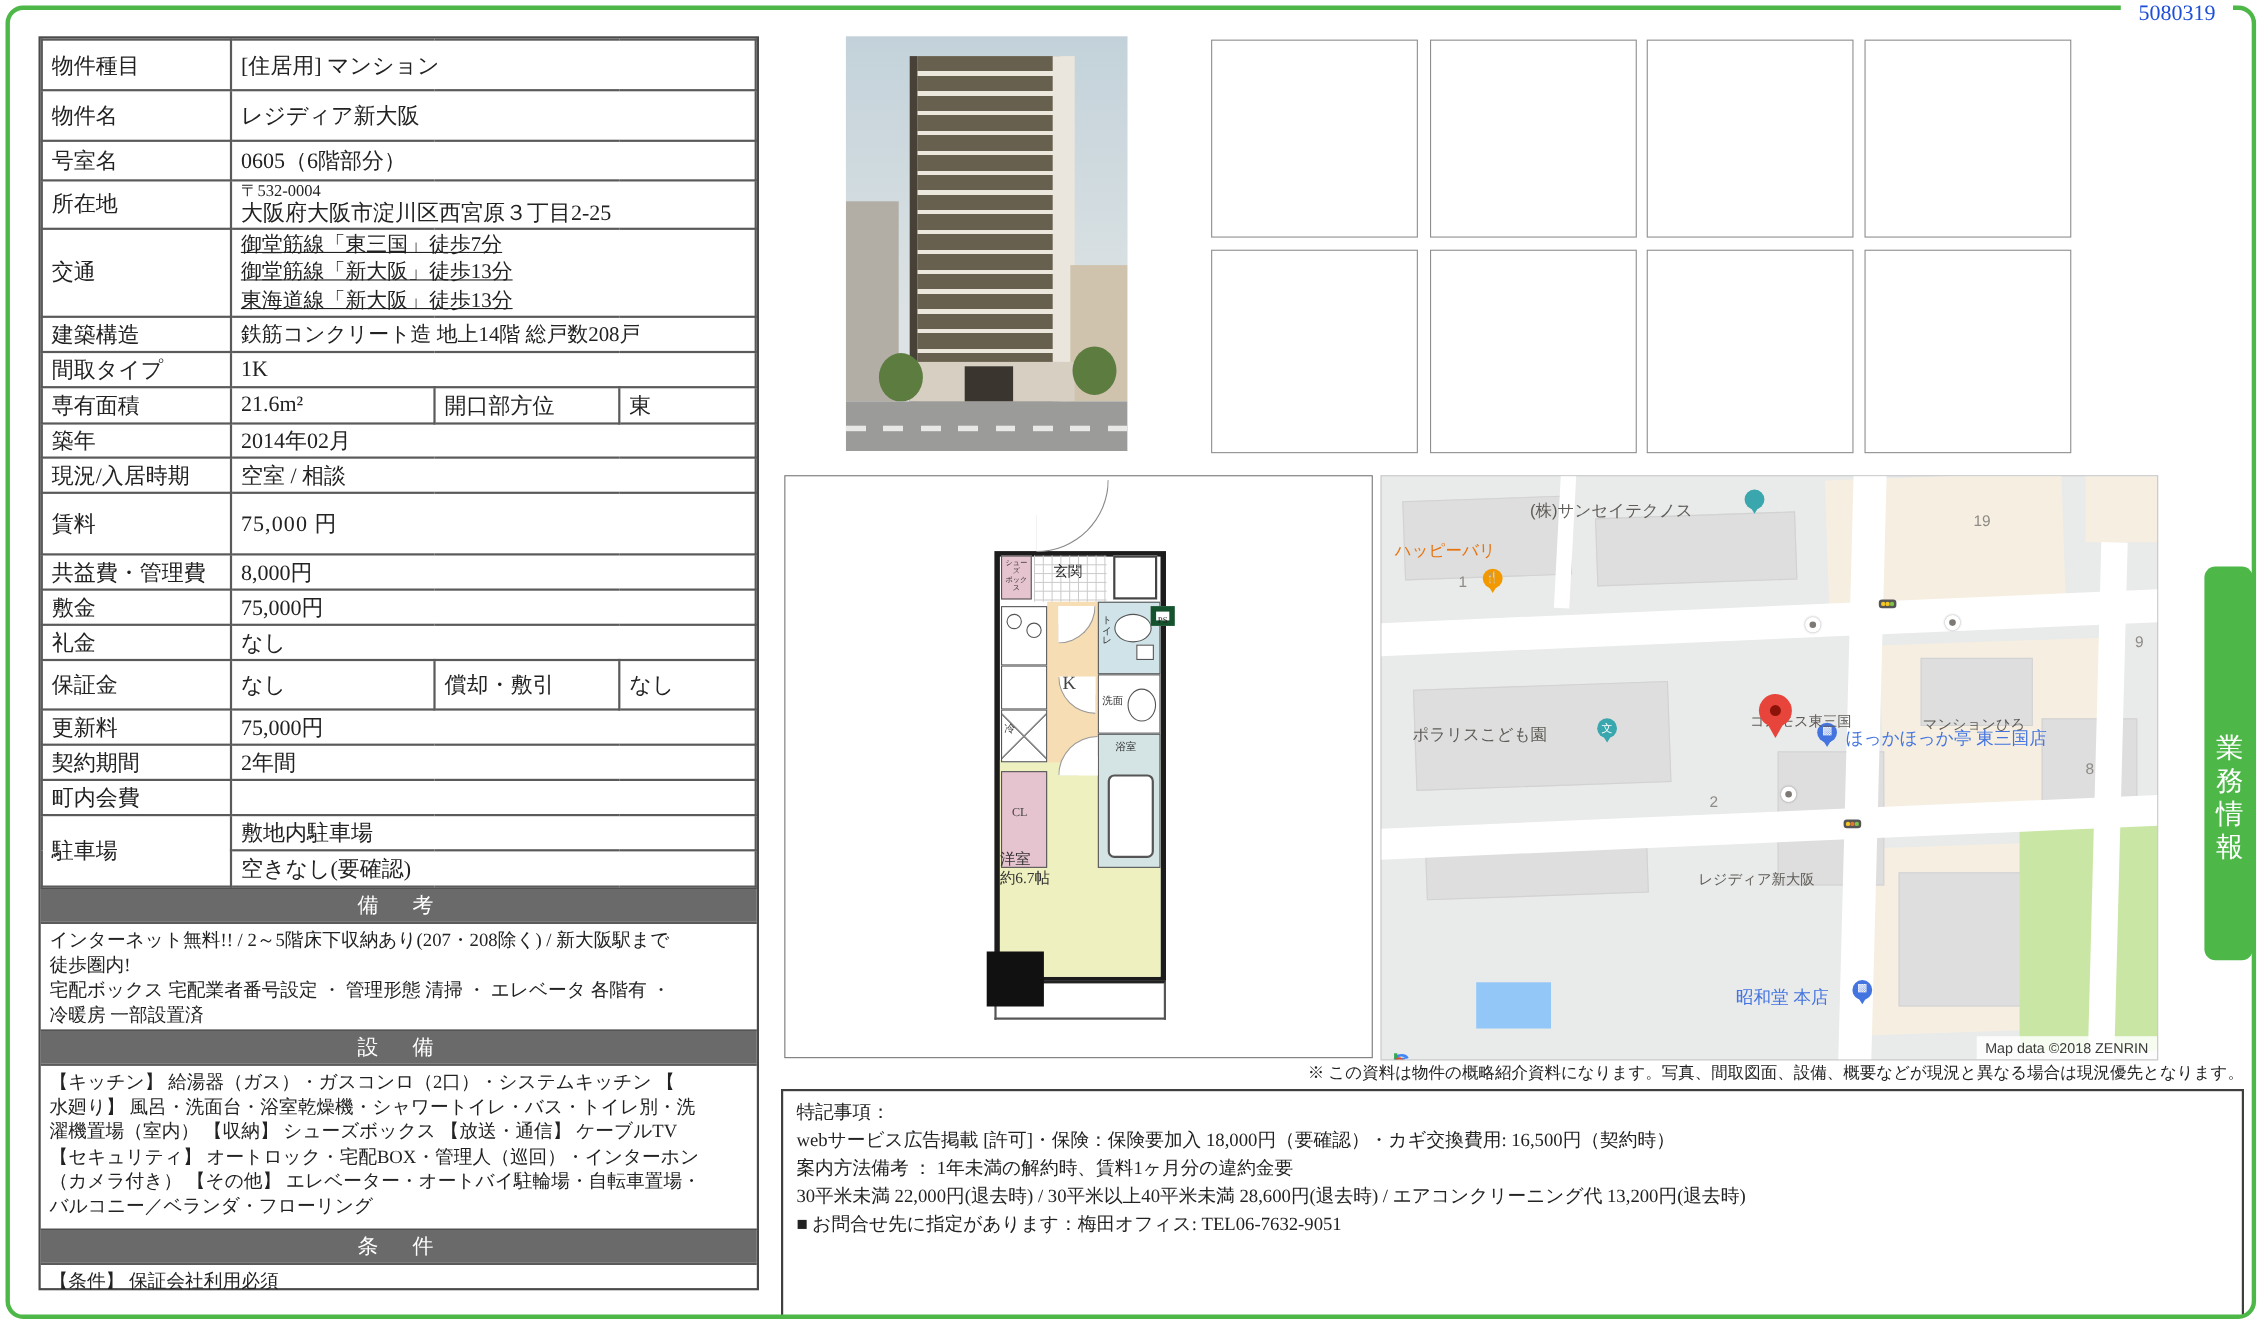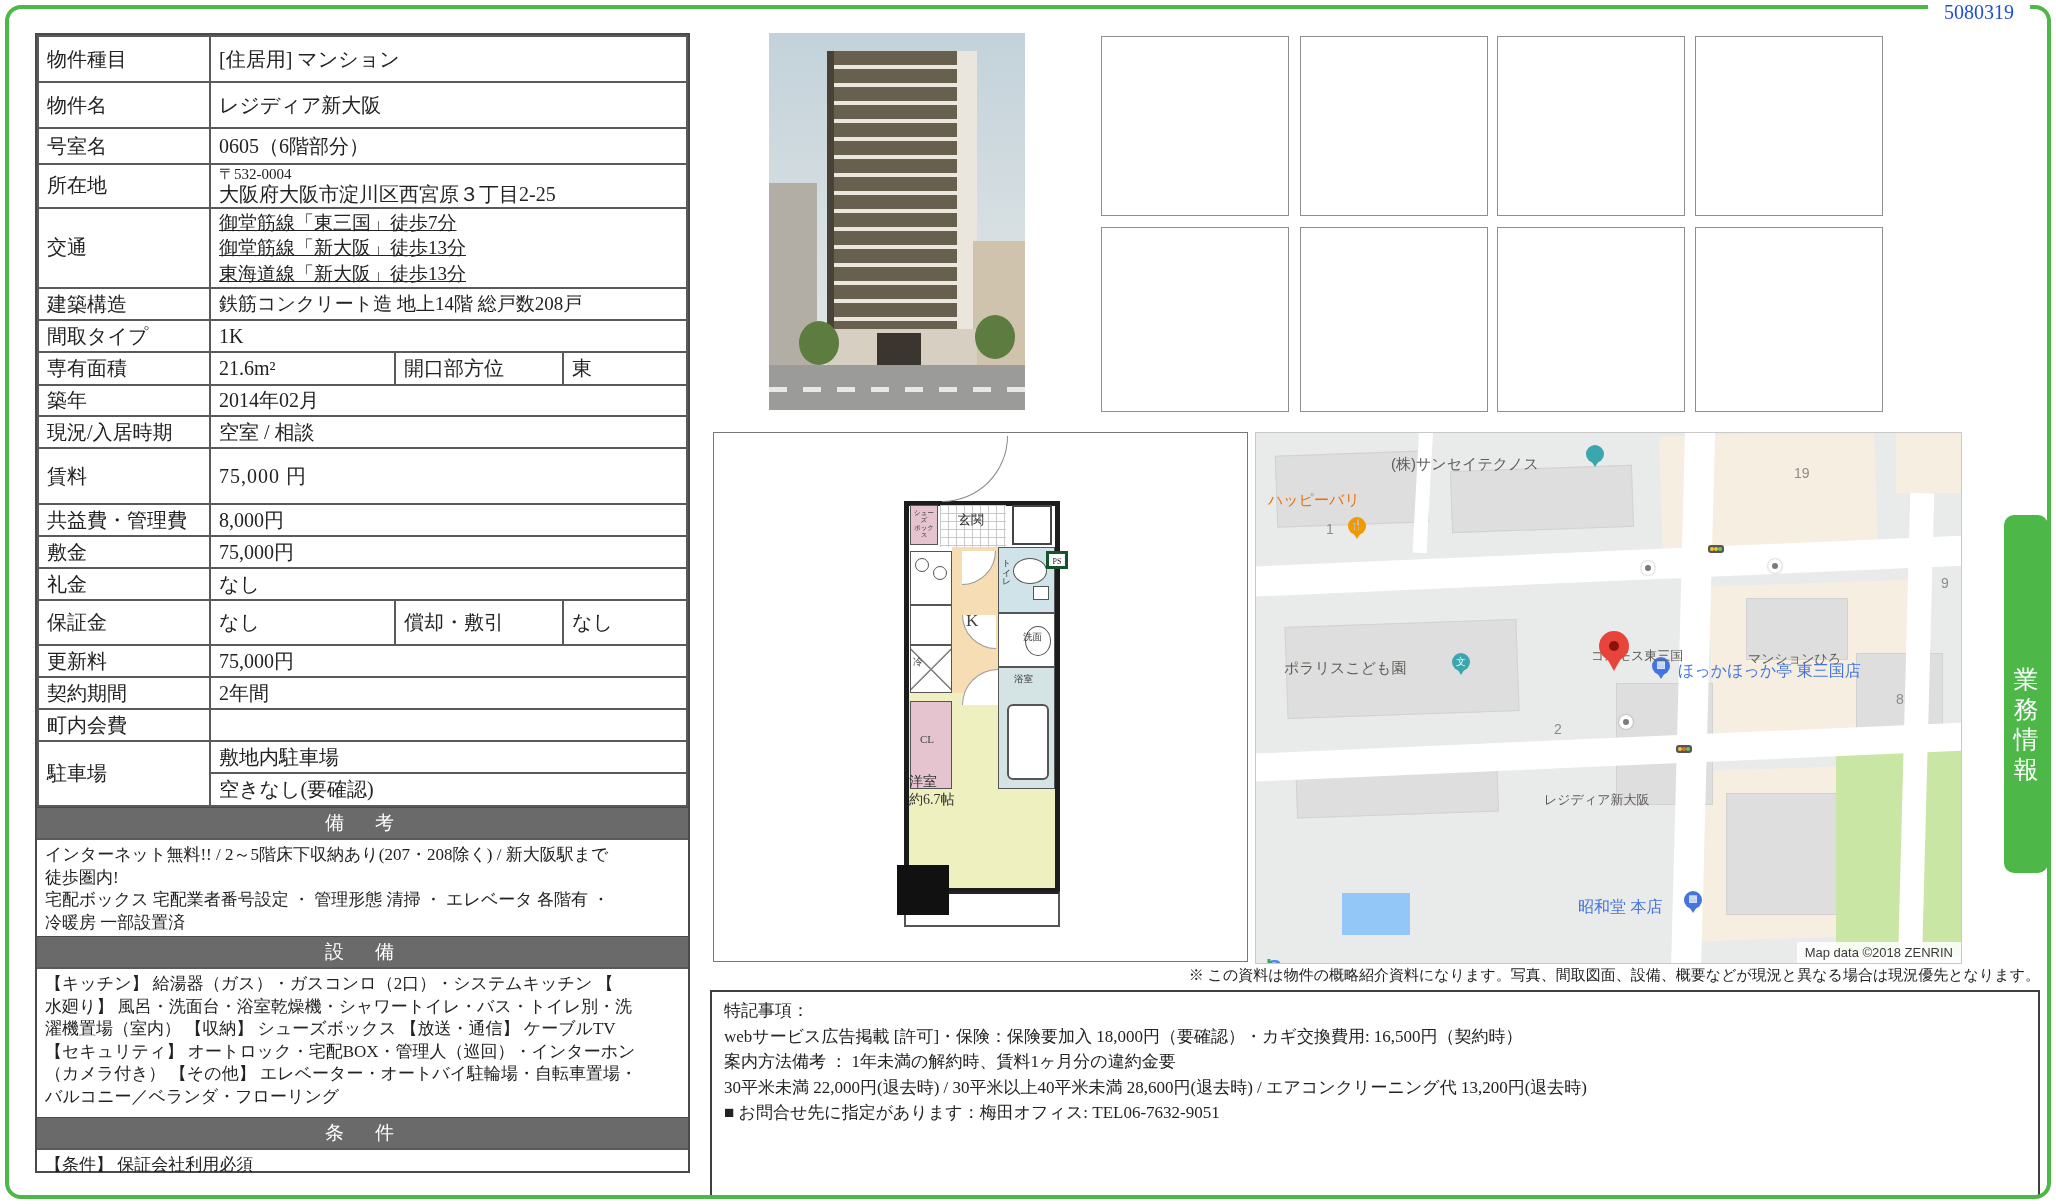--- a/index.html
+++ b/index.html
@@ -47,37 +47,37 @@
   .unit{left:190px;top:68px;width:156px;height:392px;border:5px solid #1c1c1c;background:#fff;}
   .fp-room{background:#eef0bf;left:195px;top:258px;width:146px;height:197px;z-index:1;}
   .fp-room-label{z-index:3;left:195px;top:340px;width:146px;text-align:left;font-size:14px;line-height:1.3;color:#333;}
   .fp-genkan{left:226px;top:72px;width:66px;height:42px;z-index:2;
      background-image:linear-gradient(#c9c9c9 1px,transparent 1px),linear-gradient(90deg,#c9c9c9 1px,transparent 1px);
      background-size:8px 8px;}
   .fp-genkan-label{z-index:3;left:244px;top:78px;font-size:13px;color:#222;}
   .fp-shoebox{left:196px;top:72px;width:28px;height:40px;background:#e5c3cf;border:1px solid #555;z-index:2;
               font-size:6.5px;line-height:1.15;color:#333;white-space:pre-line;text-align:center;padding-top:3px;}
   .fp-sq{left:298px;top:72px;width:40px;height:40px;border:2px solid #444;background:#fff;z-index:2;}
-  .fp-ps{left:332px;top:118px;width:22px;height:18px;border:3px solid #14532d;background:#fff;z-index:3;
+  .fp-ps{left:332px;top:118px;width:22px;height:18px;border:5px solid #14532d;background:#fff;z-index:3;
          font-size:8px;text-align:center;line-height:16px;}
   .fp-kit-burner{left:196px;top:118px;width:42px;height:54px;border:1px solid #555;background:#fff;z-index:2;}
   .burner{width:14px;height:14px;border:1.5px solid #555;border-radius:50%;background:#fff;}
   .fp-kit-sink{left:196px;top:172px;width:42px;height:40px;border:1px solid #555;background:#fff;z-index:2;}
   .fp-rei{left:196px;top:212px;width:42px;height:48px;border:1px solid #555;z-index:2;background:
       linear-gradient(45deg,transparent calc(50% - 1px),#888 calc(50% - 1px),#888 calc(50% + 0px),transparent calc(50% + 1px)),
       linear-gradient(-45deg,transparent calc(50% - 1px),#888 calc(50% - 1px),#888 calc(50% + 0px),transparent calc(50% + 1px)),#fff;}
   .fp-rei-label{z-index:3;left:199px;top:222px;font-size:10px;color:#444;}
   .fp-k{left:238px;top:114px;width:46px;height:146px;background:#f6ddb3;z-index:1;}
   .fp-k-label{z-index:3;left:252px;top:178px;font-size:17px;color:#444;}
   .fp-toilet{left:284px;top:114px;width:57px;height:66px;background:#cfe3e8;border:1px solid #555;z-index:2;}
   .fp-toilet-label{z-index:3;left:287px;top:120px;font-size:8.5px;writing-mode:vertical-rl;color:#333;}
   .toilet-bowl{left:14px;top:10px;width:34px;height:26px;border:1.5px solid #555;border-radius:50%;background:#fff;}
   .toilet-tank{left:34px;top:38px;width:16px;height:14px;border:1.5px solid #555;background:#fff;}
   .fp-senmen{left:284px;top:180px;width:57px;height:54px;background:#fff;border:1px solid #555;z-index:2;}
-  .fp-senmen-label{z-index:3;left:288px;top:198px;font-size:9.5px;color:#333;margin-left:21px;}
+  .fp-senmen-label{z-index:3;left:288px;top:198px;font-size:9.5px;color:#333;}
   .basin{left:26px;top:12px;width:26px;height:30px;border:1.5px solid #555;border-radius:50%;background:#fff;}
   .fp-bath{left:284px;top:234px;width:57px;height:122px;background:#d4e4e4;border:1px solid #555;z-index:2;}
   .fp-bath-label{z-index:3;left:300px;top:240px;font-size:9.5px;color:#333;}
   .tub{left:8px;top:36px;width:42px;height:76px;border:2px solid #555;border-radius:6px;background:#fff;}
   .fp-cl{left:196px;top:268px;width:42px;height:88px;background:#e5c3cf;border:1px solid #555;z-index:2;}
   .fp-cl-label{z-index:3;left:206px;top:300px;font-size:11px;color:#444;}
   .arc{border:1px solid #999;background:#fff;z-index:2;}
   .arc.q{border-radius:0 0 100% 0;border-top:none;border-left:none;}
   .fp-balc{left:190px;top:458px;width:156px;height:36px;border:2px solid #555;border-top:3px solid #222;background:#fff;z-index:1;}
   .fp-black{left:183px;top:432px;width:52px;height:50px;background:#111;z-index:4;}

